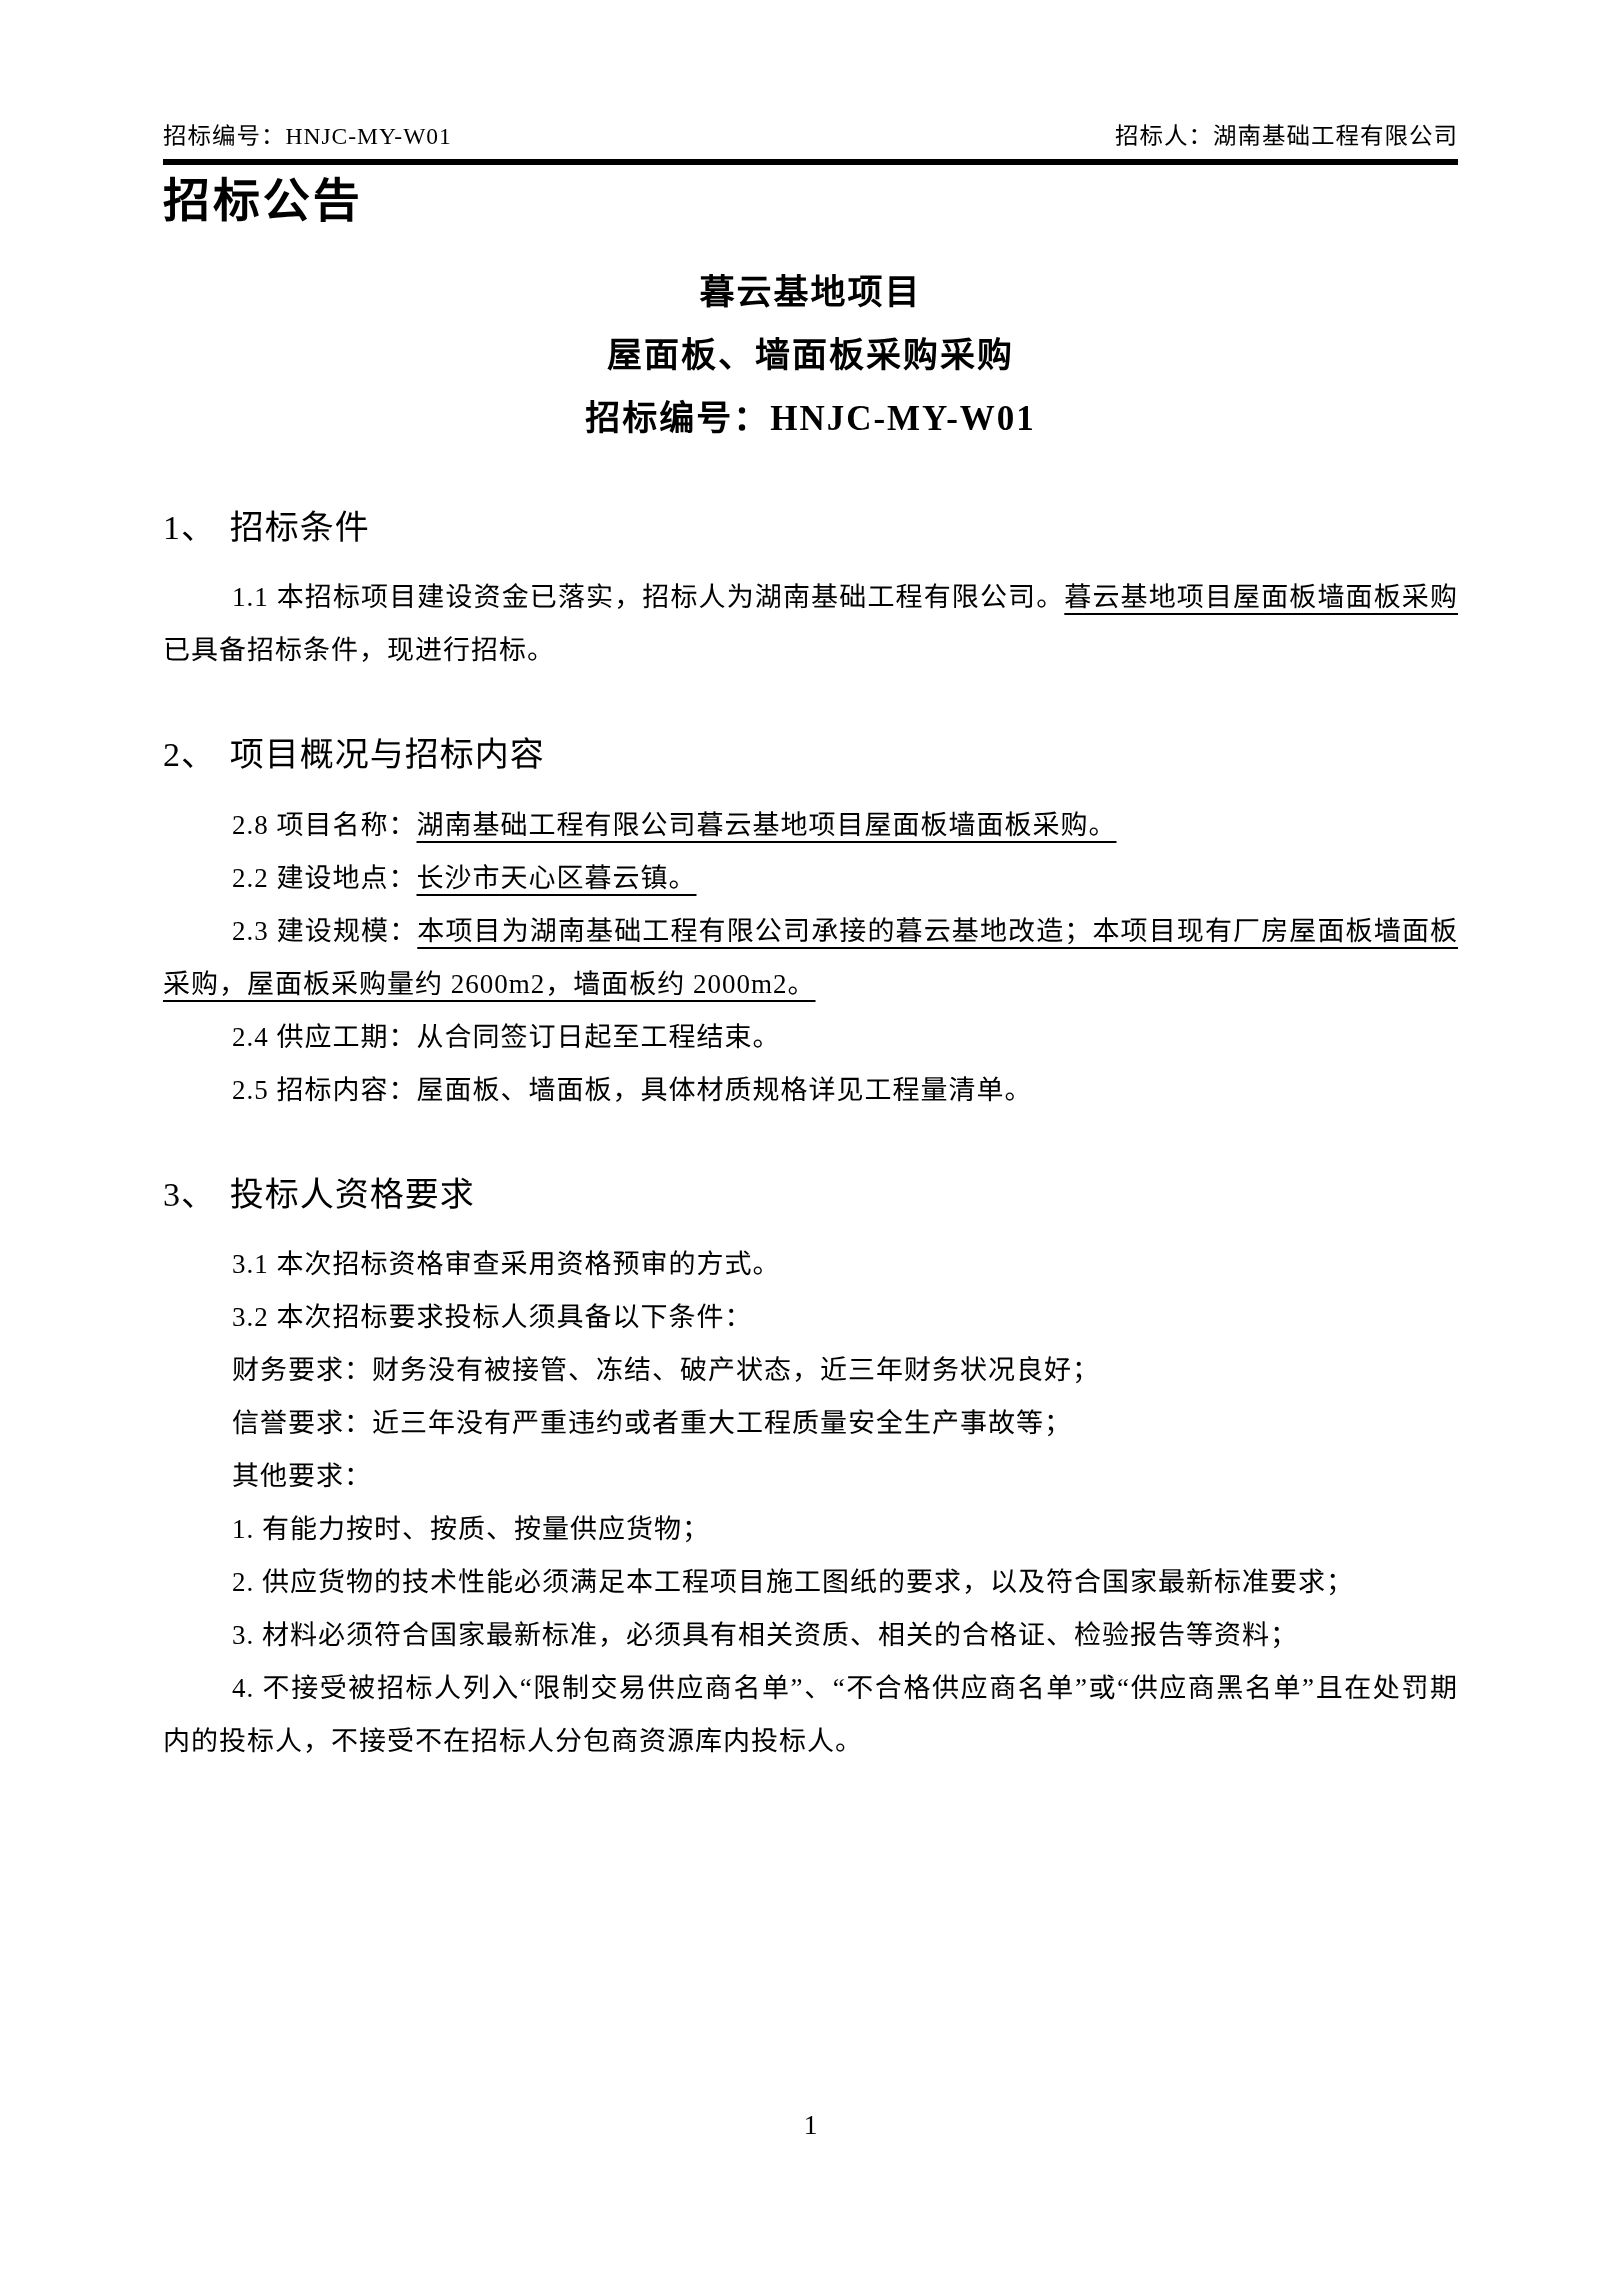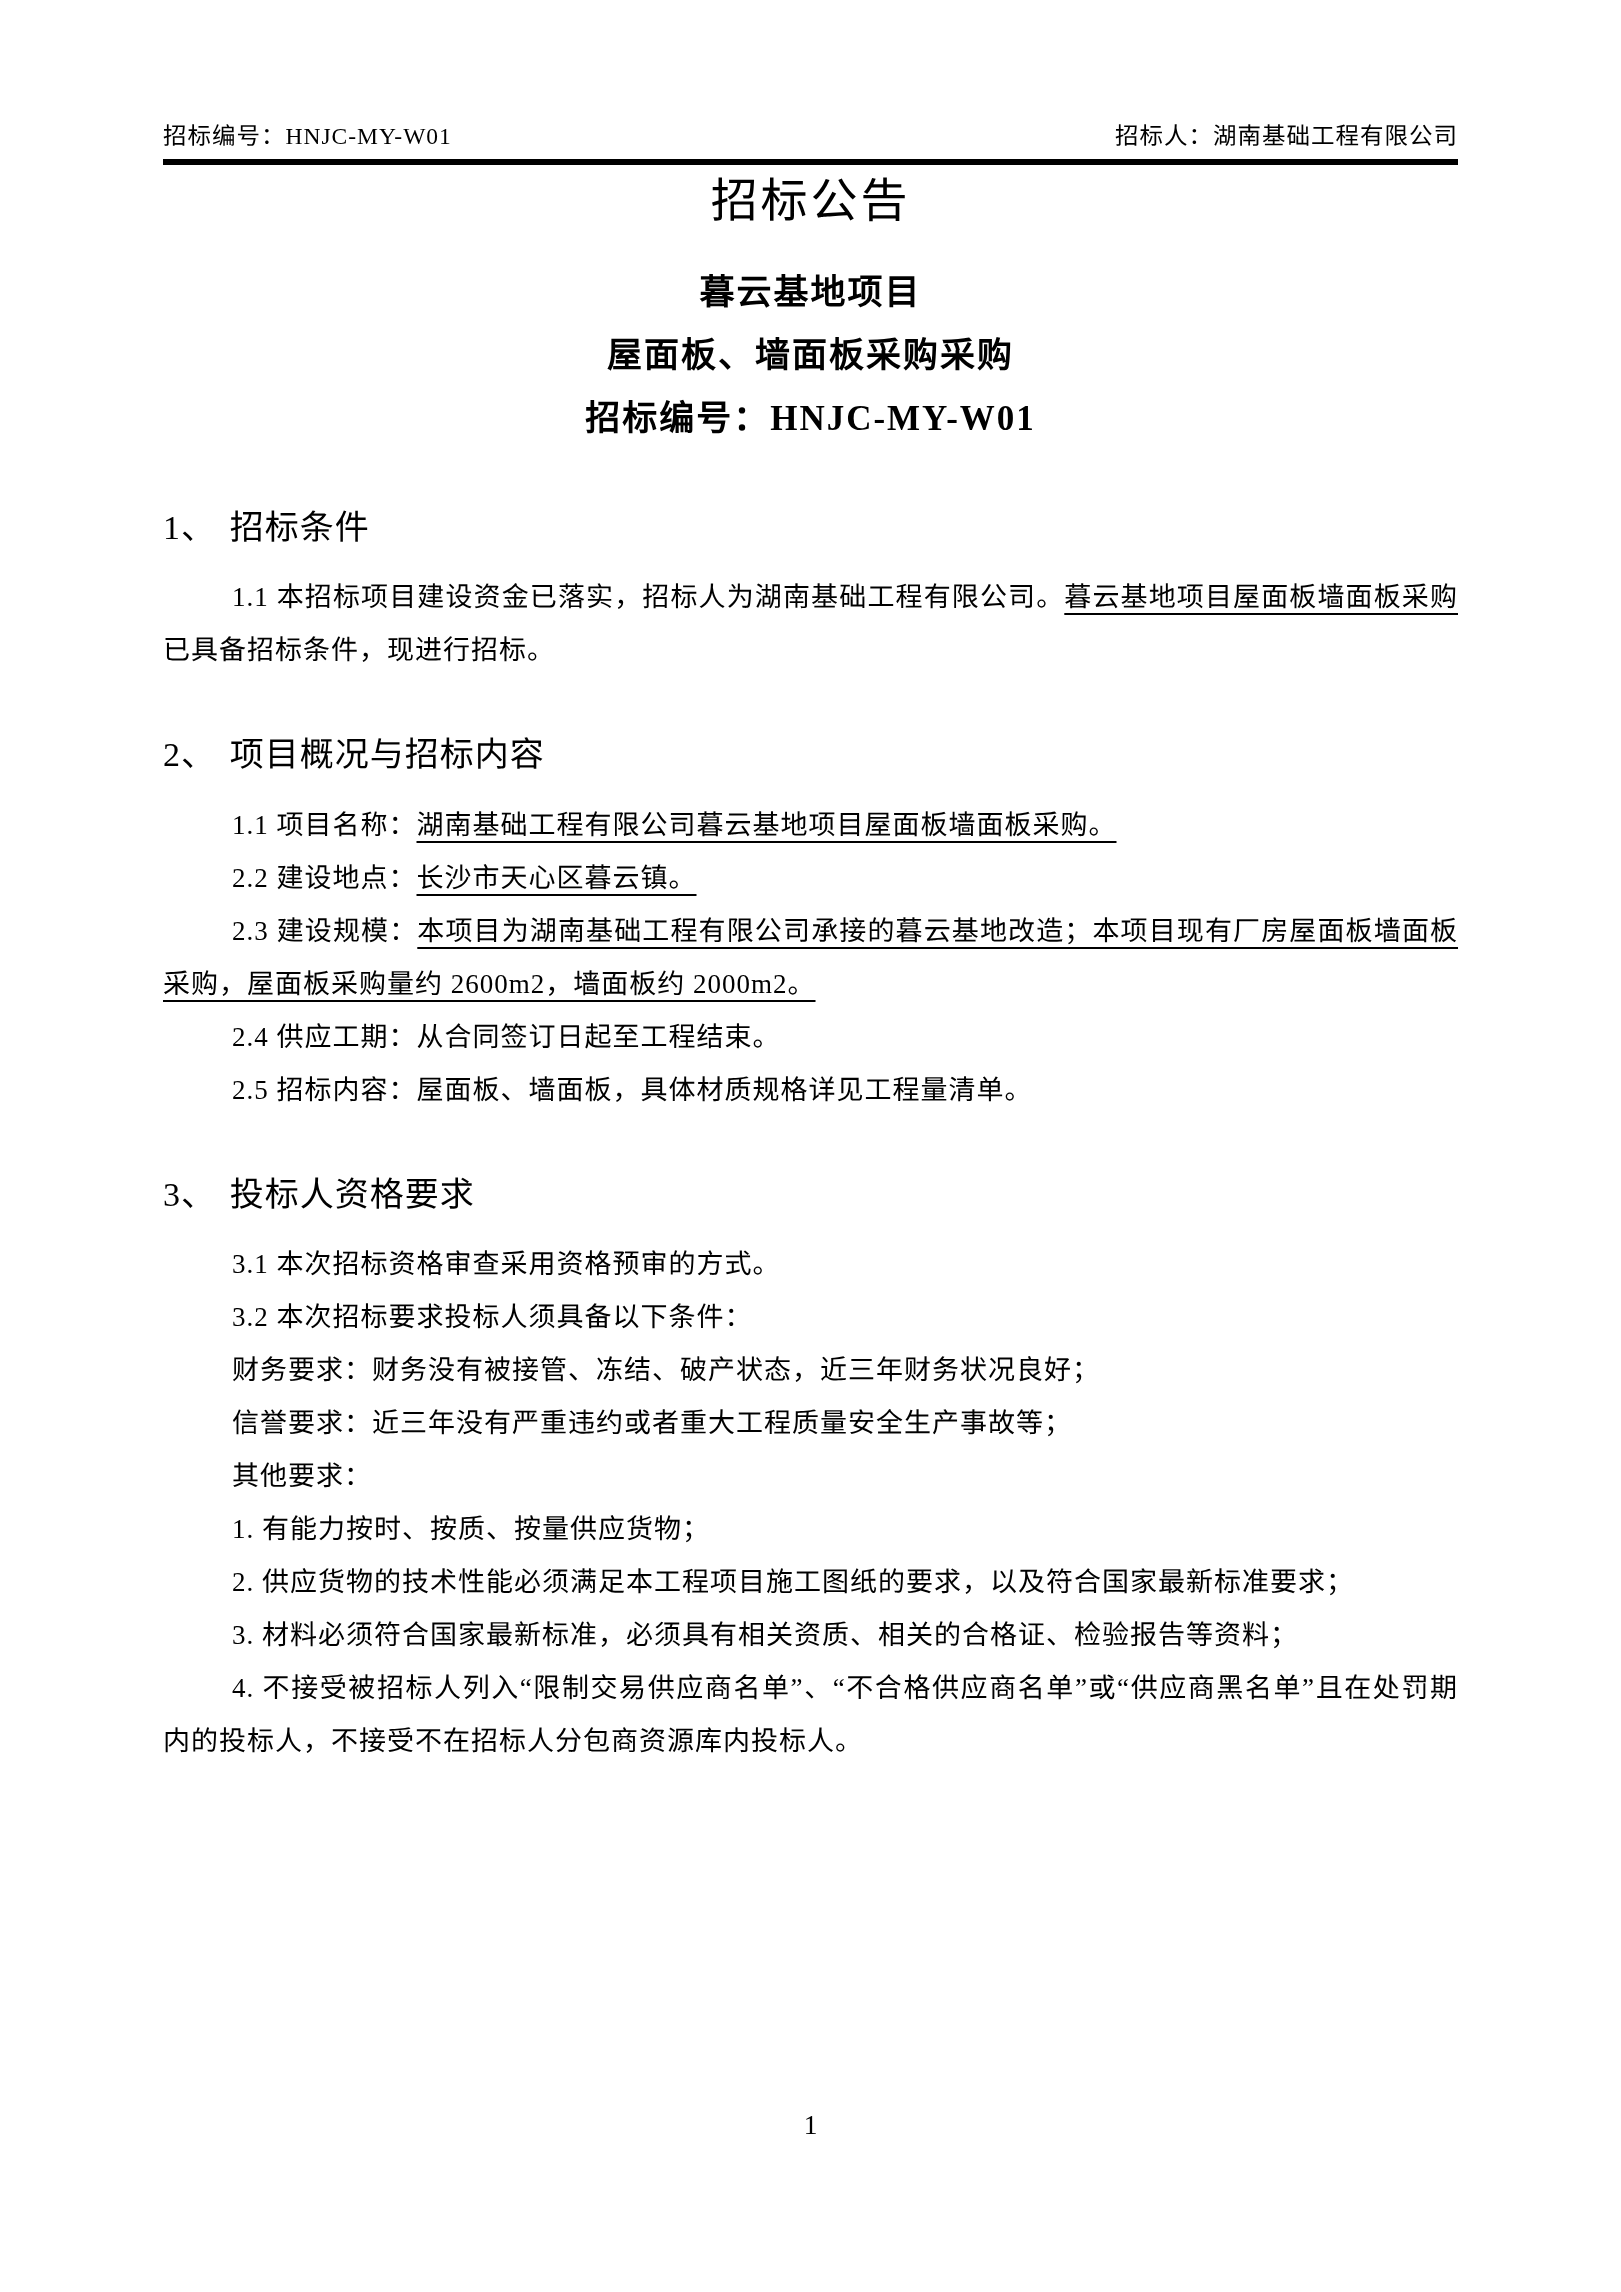--- a/index.html
+++ b/index.html
@@ -28,24 +28,23 @@
     line-height: 33px;
     letter-spacing: 1px;
   }
   .header-rule {
     height: 5.9px;
     background: #000000;
     margin-top: 5.9px;
   }
   .doc-title {
     margin: 7.8px 0 0 0;
-    text-align: center;
     font-size: 47px;
     line-height: 57px;
-    font-weight: 400;
+    font-weight: 700;
     letter-spacing: 2.9px;
   }
   .subtitles {
     margin-top: 31px;
   }
   .subtitle {
     font-size: 35px;
     line-height: 63px;
     font-weight: 700;
     text-align: center;
@@ -102,21 +101,21 @@
       <div class="subtitle">招标编号：HNJC-MY-W01</div>
     </div>
 
   <div id="sections">
       <section>
         <h2 class="sec-heading"><span class="h-num">1、</span><span>招标条件</span></h2>
         <p class="para"><span class="">1.1 本招标项目建设资金已落实，招标人为湖南基础工程有限公司。</span><span class="u">暮云基地项目屋面板墙面板采购</span><span class="">已具备招标条件，现进行招标。</span></p>
       </section>
       <section>
         <h2 class="sec-heading"><span class="h-num">2、</span><span>项目概况与招标内容</span></h2>
-        <p class="para"><span class="">1.1 项目名称：</span><span class="u">湖南基础工程有限公司暮云基地项目屋面板墙面板采购。</span></p>
+        <p class="para"><span class="">2.8 项目名称：</span><span class="u">湖南基础工程有限公司暮云基地项目屋面板墙面板采购。</span></p>
         <p class="para"><span class="">2.2 建设地点：</span><span class="u">长沙市天心区暮云镇。</span></p>
         <p class="para"><span class="">2.3 建设规模：</span><span class="u">本项目为湖南基础工程有限公司承接的暮云基地改造；本项目现有厂房屋面板墙面板采购，屋面板采购量约 2600m2，墙面板约 2000m2。</span></p>
         <p class="para"><span class="">2.4 供应工期：从合同签订日起至工程结束。</span></p>
         <p class="para"><span class="">2.5 招标内容：屋面板、墙面板，具体材质规格详见工程量清单。</span></p>
       </section>
       <section>
         <h2 class="sec-heading"><span class="h-num">3、</span><span>投标人资格要求</span></h2>
         <p class="para"><span class="">3.1 本次招标资格审查采用资格预审的方式。</span></p>
         <p class="para"><span class="">3.2 本次招标要求投标人须具备以下条件：</span></p>
         <p class="para"><span class="">财务要求：财务没有被接管、冻结、破产状态，近三年财务状况良好；</span></p>

